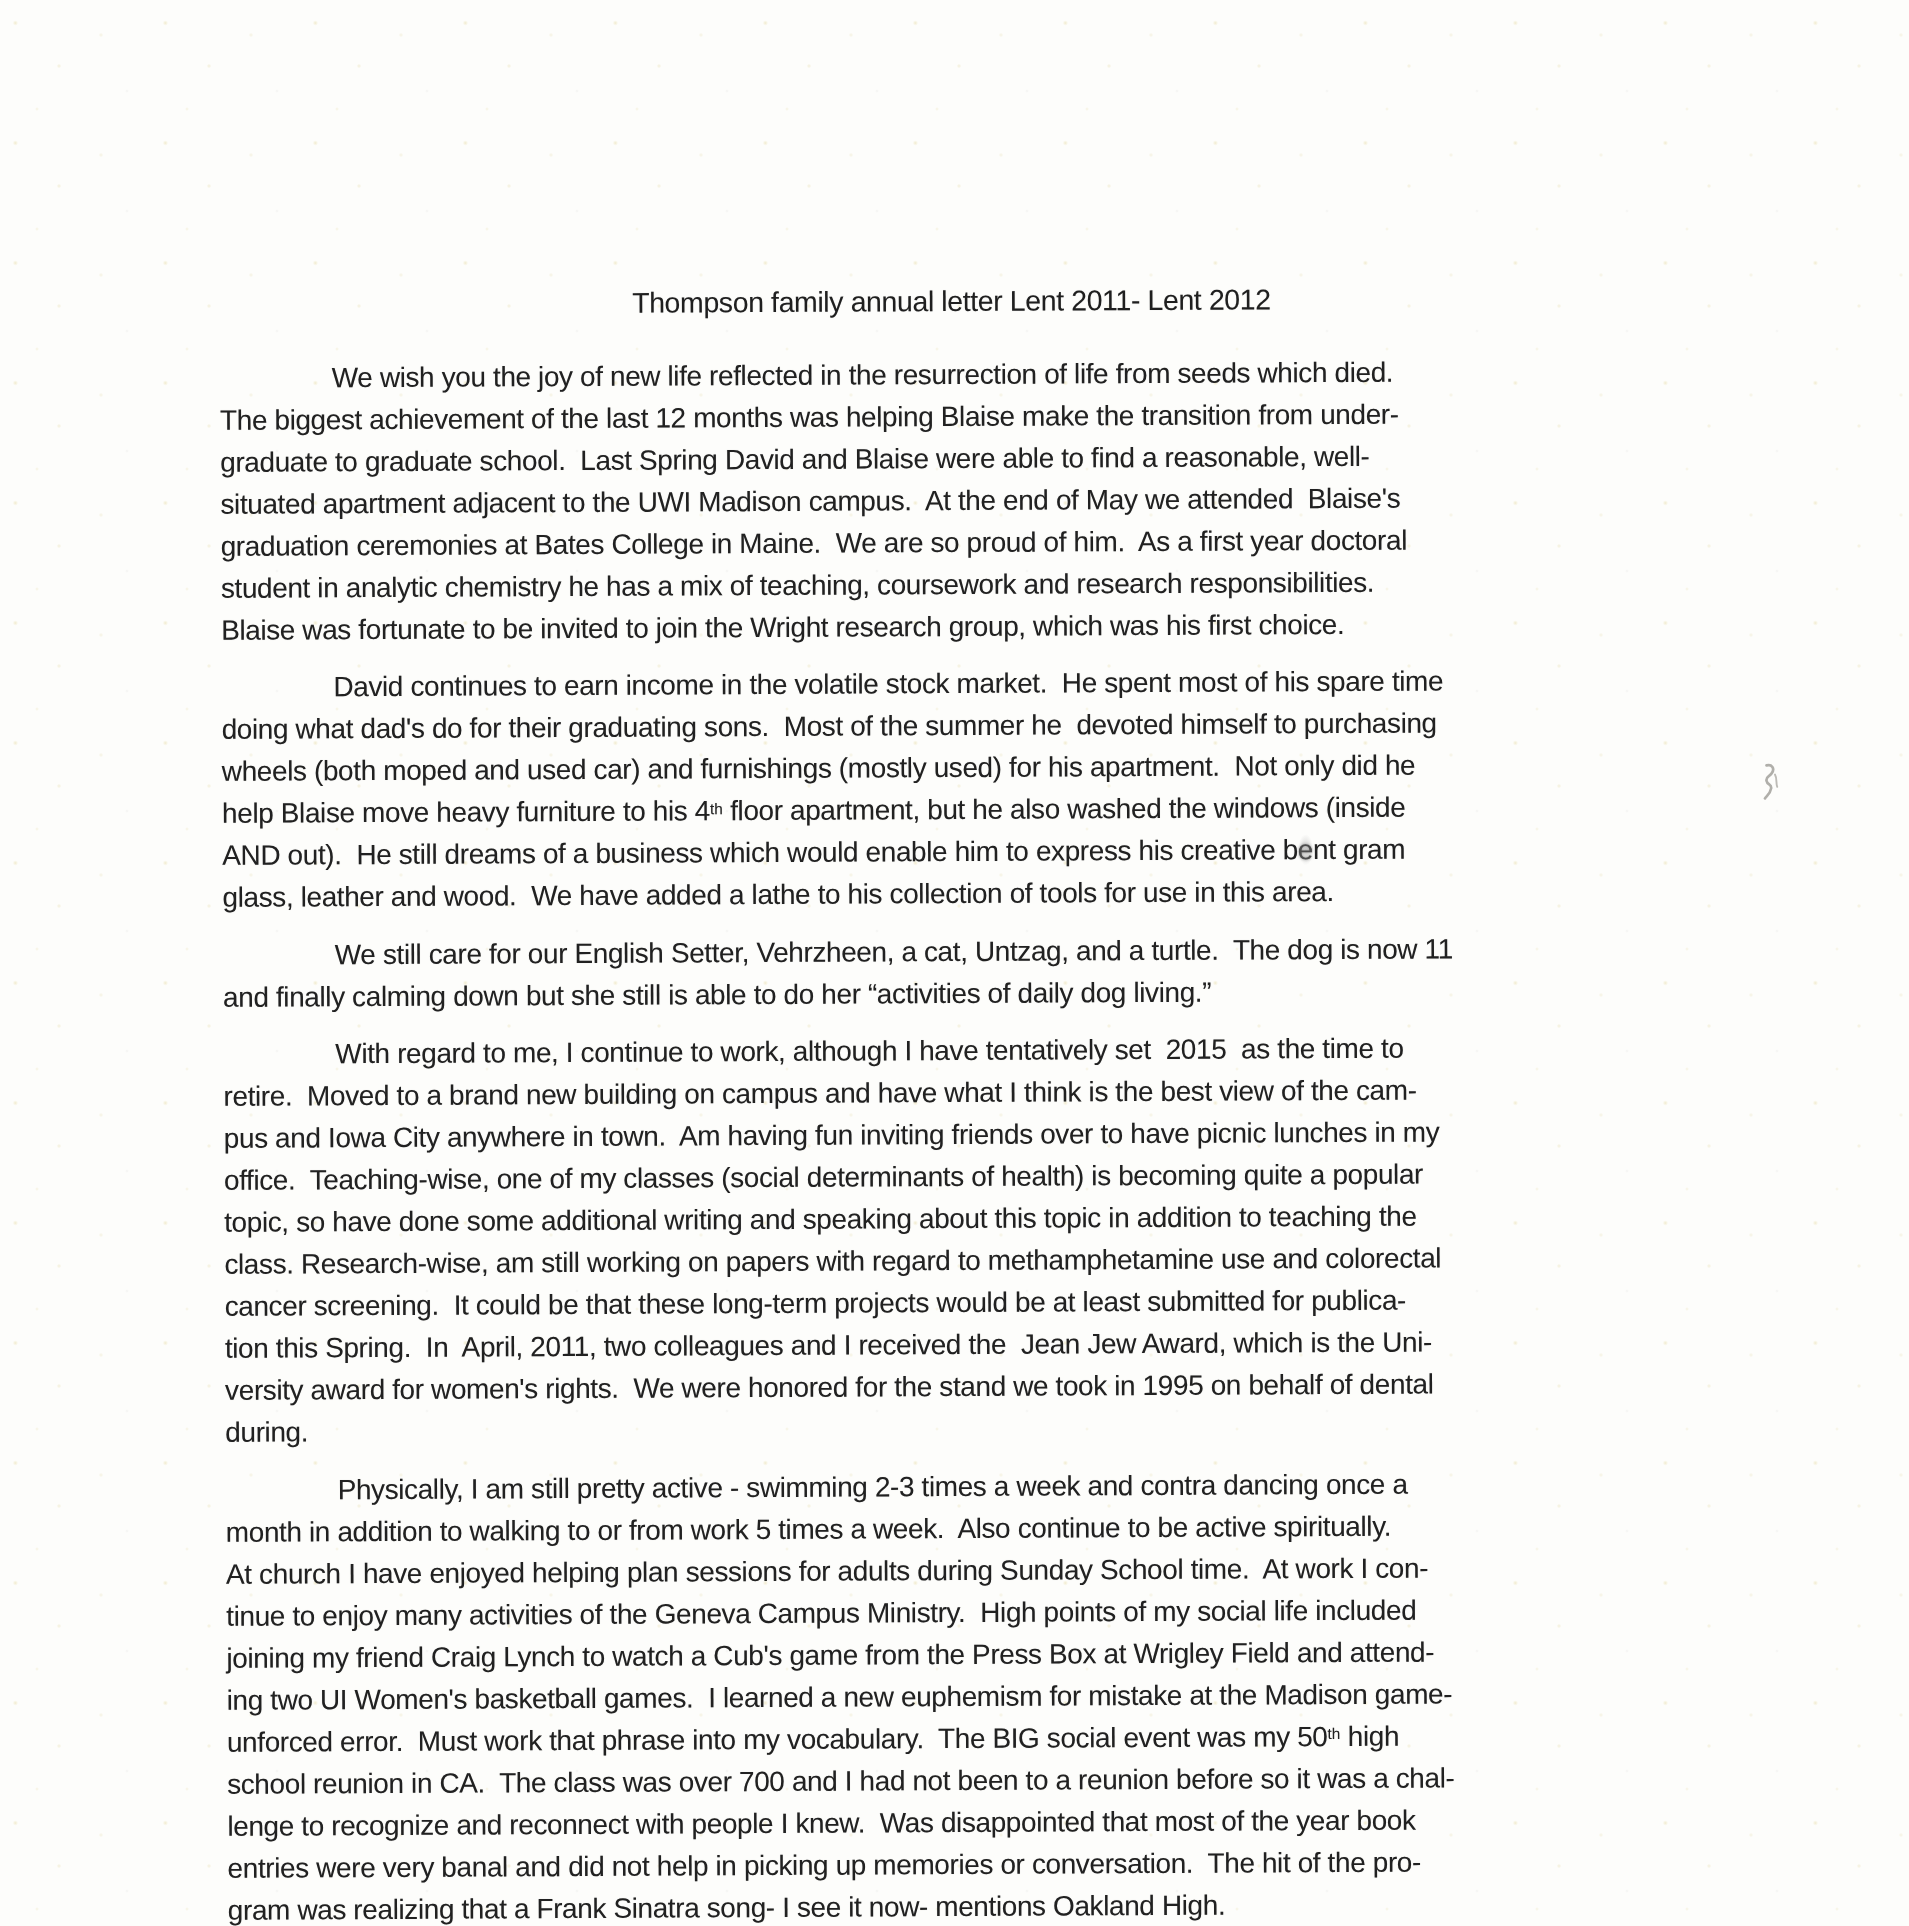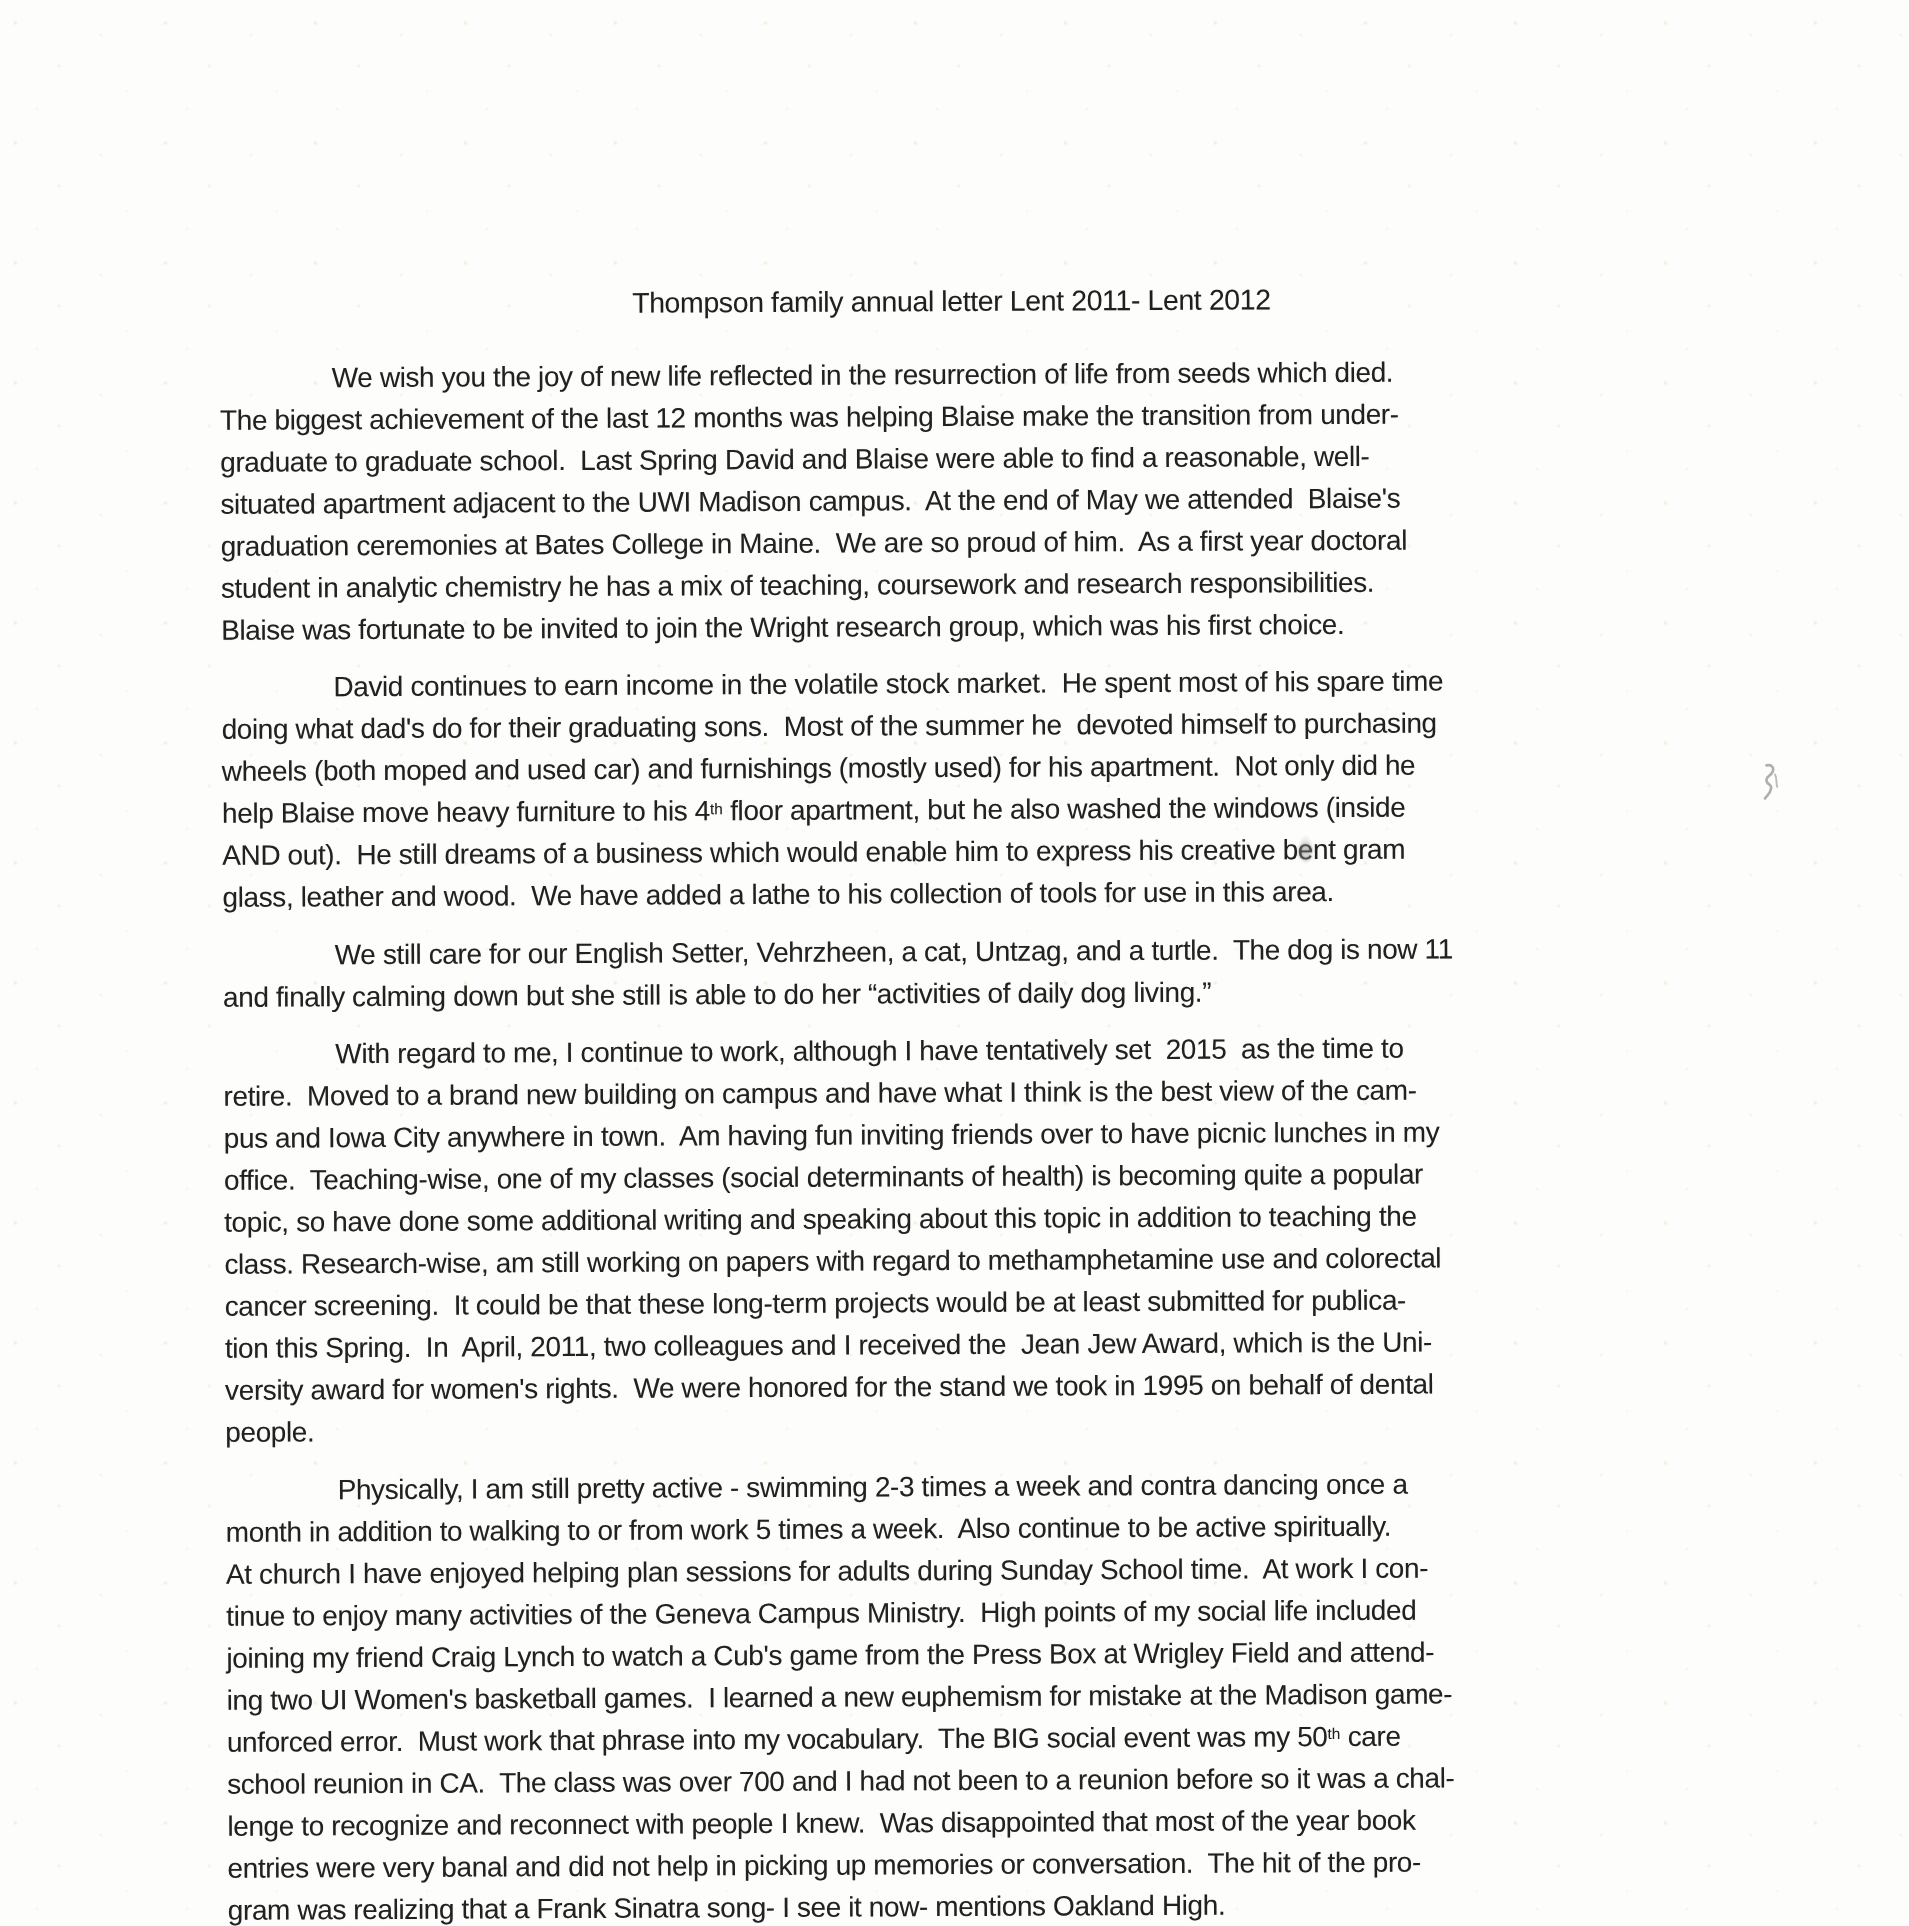--- a/index.html
+++ b/index.html
@@ -120,30 +120,30 @@
         <div class="para">
           <div class="line indent"><span>With regard to me, I continue to work, although I have tentatively set  2015  as the time to</span></div>
           <div class="line"><span>retire.  Moved to a brand new building on campus and have what I think is the best view of the cam-</span></div>
           <div class="line"><span>pus and Iowa City anywhere in town.  Am having fun inviting friends over to have picnic lunches in my</span></div>
           <div class="line"><span>office.  Teaching-wise, one of my classes (social determinants of health) is becoming quite a popular</span></div>
           <div class="line"><span>topic, so have done some additional writing and speaking about this topic in addition to teaching the</span></div>
           <div class="line"><span>class. Research-wise, am still working on papers with regard to methamphetamine use and colorectal</span></div>
           <div class="line"><span>cancer screening.  It could be that these long-term projects would be at least submitted for publica-</span></div>
           <div class="line"><span>tion this Spring.  In  April, 2011, two colleagues and I received the  Jean Jew Award, which is the Uni-</span></div>
           <div class="line"><span>versity award for women's rights.  We were honored for the stand we took in 1995 on behalf of dental</span></div>
-          <div class="line"><span>people.</span></div>
+          <div class="line"><span>during.</span></div>
         </div>
         <div class="para">
           <div class="line indent"><span>Physically, I am still pretty active - swimming 2-3 times a week and contra dancing once a</span></div>
           <div class="line"><span>month in addition to walking to or from work 5 times a week.  Also continue to be active spiritually.</span></div>
           <div class="line"><span>At church I have enjoyed helping plan sessions for adults during Sunday School time.  At work I con-</span></div>
           <div class="line"><span>tinue to enjoy many activities of the Geneva Campus Ministry.  High points of my social life included</span></div>
           <div class="line"><span>joining my friend Craig Lynch to watch a Cub's game from the Press Box at Wrigley Field and attend-</span></div>
           <div class="line"><span>ing two UI Women's basketball games.  I learned a new euphemism for mistake at the Madison game-</span></div>
-          <div class="line"><span>unforced error.  Must work that phrase into my vocabulary.  The BIG social event was my 50</span><span class="sup">th</span><span> care</span></div>
+          <div class="line"><span>unforced error.  Must work that phrase into my vocabulary.  The BIG social event was my 50</span><span class="sup">th</span><span> high</span></div>
           <div class="line"><span>school reunion in CA.  The class was over 700 and I had not been to a reunion before so it was a chal-</span></div>
           <div class="line"><span>lenge to recognize and reconnect with people I knew.  Was disappointed that most of the year book</span></div>
           <div class="line"><span>entries were very banal and did not help in picking up memories or conversation.  The hit of the pro-</span></div>
           <div class="line"><span>gram was realizing that a Frank Sinatra song- </span><span class="u">I see it now</span><span>- mentions Oakland High.</span></div>
         </div>
       </div>
   </div>
 
   <svg class="scan-artifact" viewBox="0 0 86 96" xmlns="http://www.w3.org/2000/svg">
     <path d="M30 6 C 44 2, 52 14, 44 26 C 38 36, 28 34, 30 46 C 32 58, 44 54, 42 66 C 40 80, 30 86, 26 92" fill="none" stroke="#97958f" stroke-width="7" stroke-linecap="round"></path>

